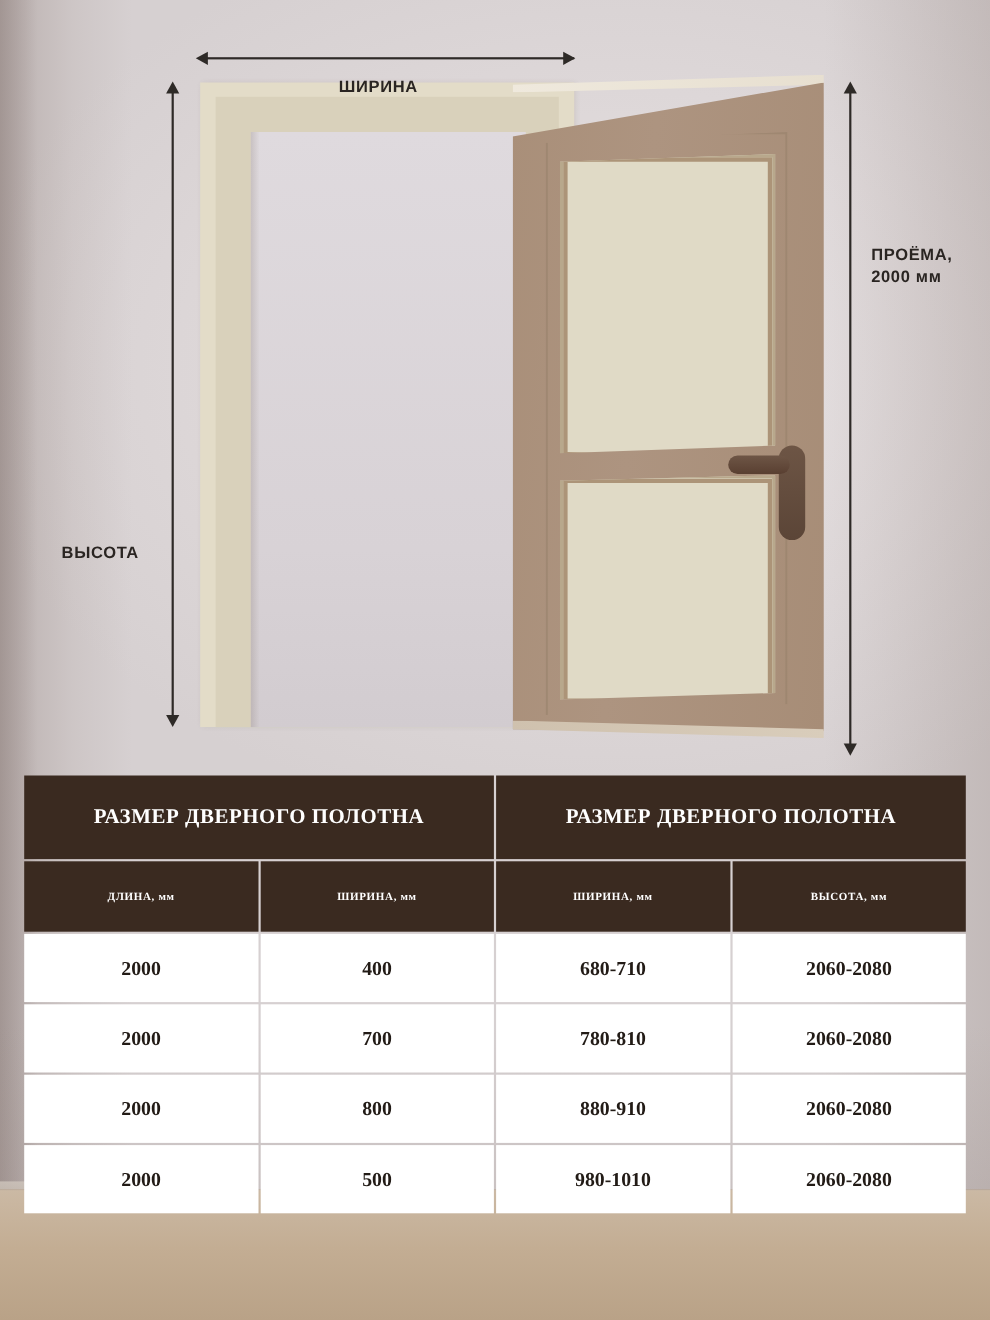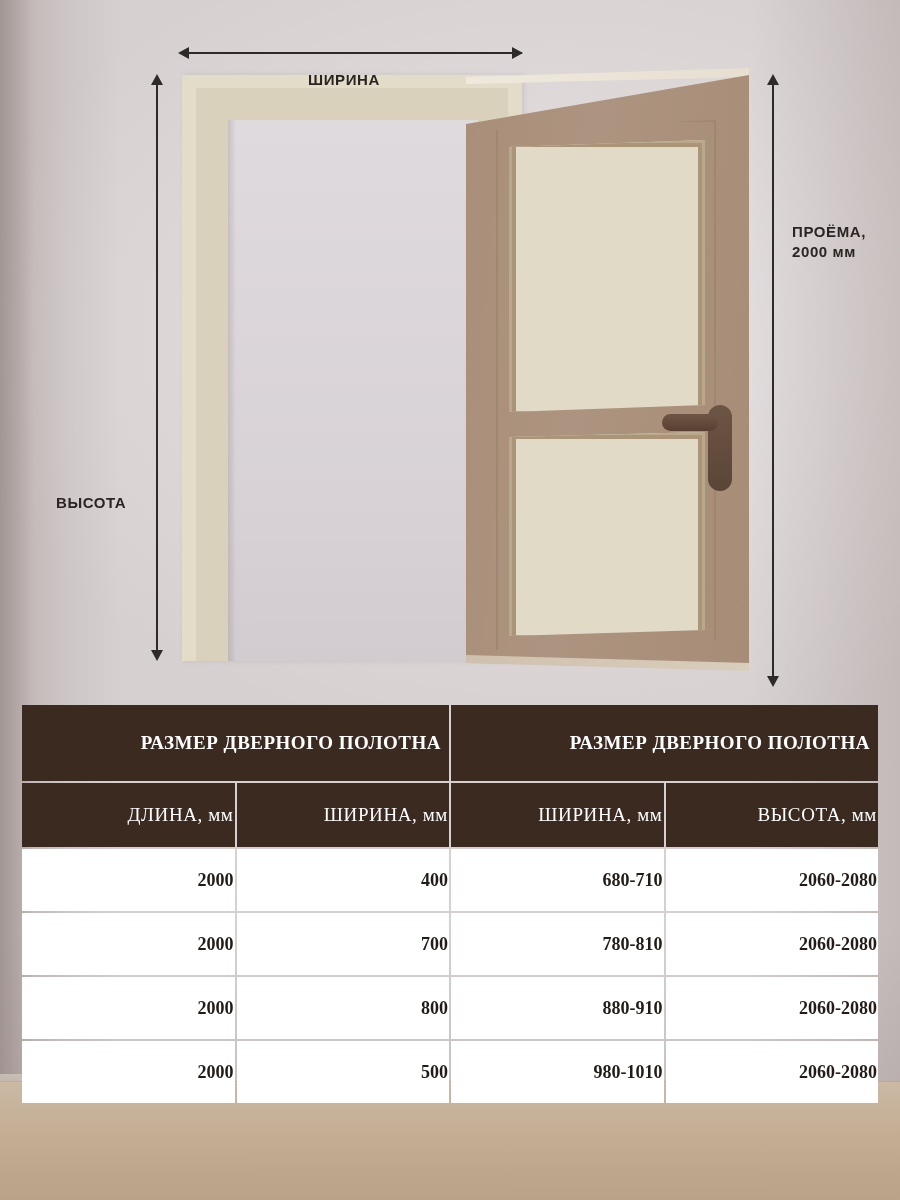--- a/index.html
+++ b/index.html
@@ -255,38 +255,38 @@
     width: 860px;
   }
   table.dims {
     width: 860px;
     border-collapse: separate;
     border-spacing: 2px;
     table-layout: fixed;
   }
   table.dims th,
   table.dims td {
-    text-align: right;
+    text-align: center;
     font-family: "Liberation Serif", serif;
   }
   .th-group {
     background: #3a2a20;
     color: #ffffff;
     font-size: 19px;
     font-weight: bold;
     letter-spacing: .5px;
     height: 76px;
     line-height: 1.25;
     padding: 0 8px;
   }
   .th-sub {
     background: #3a2a20;
     color: #ffffff;
-    font-size: 19px;
-    font-weight: normal;
+    font-size: 10px;
+    font-weight: bold;
     letter-spacing: .6px;
     height: 62px;
   }
   .cell {
     background: #ffffff;
     color: #221b16;
     font-size: 18px;
     font-weight: bold;
     height: 60px;
   }

